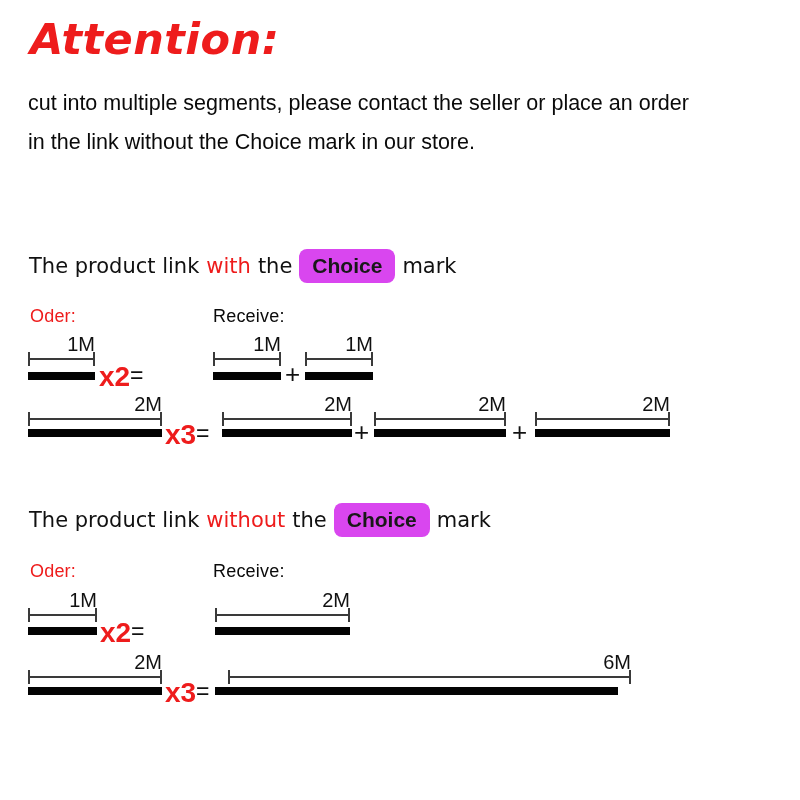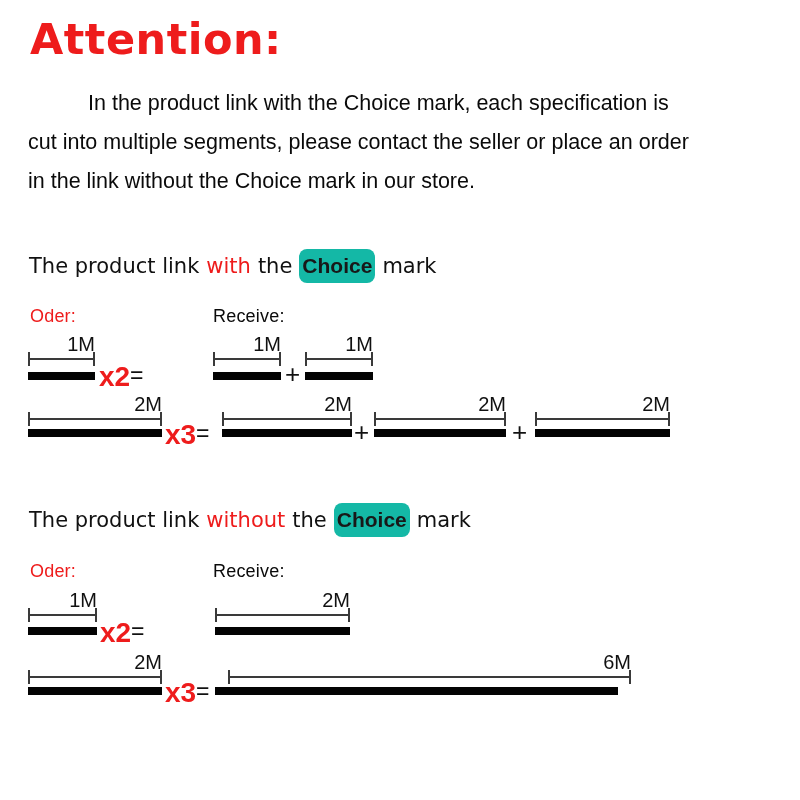--- a/index.html
+++ b/index.html
@@ -5,34 +5,34 @@
   html,body{margin:0;padding:0;background:#ffffff;}
   #canvas{
     position:relative;width:800px;height:800px;background:#ffffff;
     font-family:"Liberation Sans",sans-serif;color:#0a0a0a;overflow:hidden;
   }
   .red{color:#ee1c1c;}
   
   #attention{
     position:absolute;left:30px;top:14px;
     font-family:"DejaVu Sans",sans-serif;font-weight:bold;
-    font-size:43px;color:#ee1c1c;letter-spacing:0.5px;
+    font-size:43px;color:#ee1c1c;letter-spacing:0.5px;font-style:italic;
   }
   
   #intro{position:absolute;left:28px;top:84px;width:745px;font-size:21.5px;}
   #intro .line{height:39px;line-height:39px;white-space:nowrap;}
   #intro .line.indent{text-indent:60px;}
   
   .sec-heading{
     position:absolute;left:29px;height:40px;display:flex;align-items:center;
     column-gap:7px;font-family:"DejaVu Sans",sans-serif;font-size:21px;color:#111;
   }
   .badge{
-    display:inline-block;background:#14b8a6;color:#181818;border-radius:8px;
-    padding:5px 3px;font-family:"Liberation Sans",sans-serif;
+    display:inline-block;background:#d946ef;color:#181818;border-radius:8px;
+    padding:5px 13px;font-family:"Liberation Sans",sans-serif;
     font-size:21px;font-weight:bold;
   }
   
   .col-label{position:absolute;font-size:18px;letter-spacing:0.2px;}
   
   .dim{position:absolute;}
   .dim-label{
     display:block;text-align:right;font-size:20px;line-height:20px;
     margin-bottom:-2px;color:#111;
   }
@@ -49,21 +49,20 @@
   .op.plus{font-size:26px;font-weight:normal;color:#111;line-height:26px;}
 </style>
 </head>
 <body>
 
 <div id="canvas">
 
   <div id="attention">Attention:</div>
 
   <div id="intro">
-    <div class="line indent">In the product link with the Choice mark, each specification is</div>
     <div class="line">cut into multiple segments, please contact the seller or place an order</div>
     <div class="line">in the link without the Choice mark in our store.</div>
   </div>
 
   <div class="sec-heading" style="top:246px;">
     <span>The product link</span>
     <span class="red">with</span>
     <span>the</span>
     <span class="badge">Choice</span>
     <span>mark</span>

